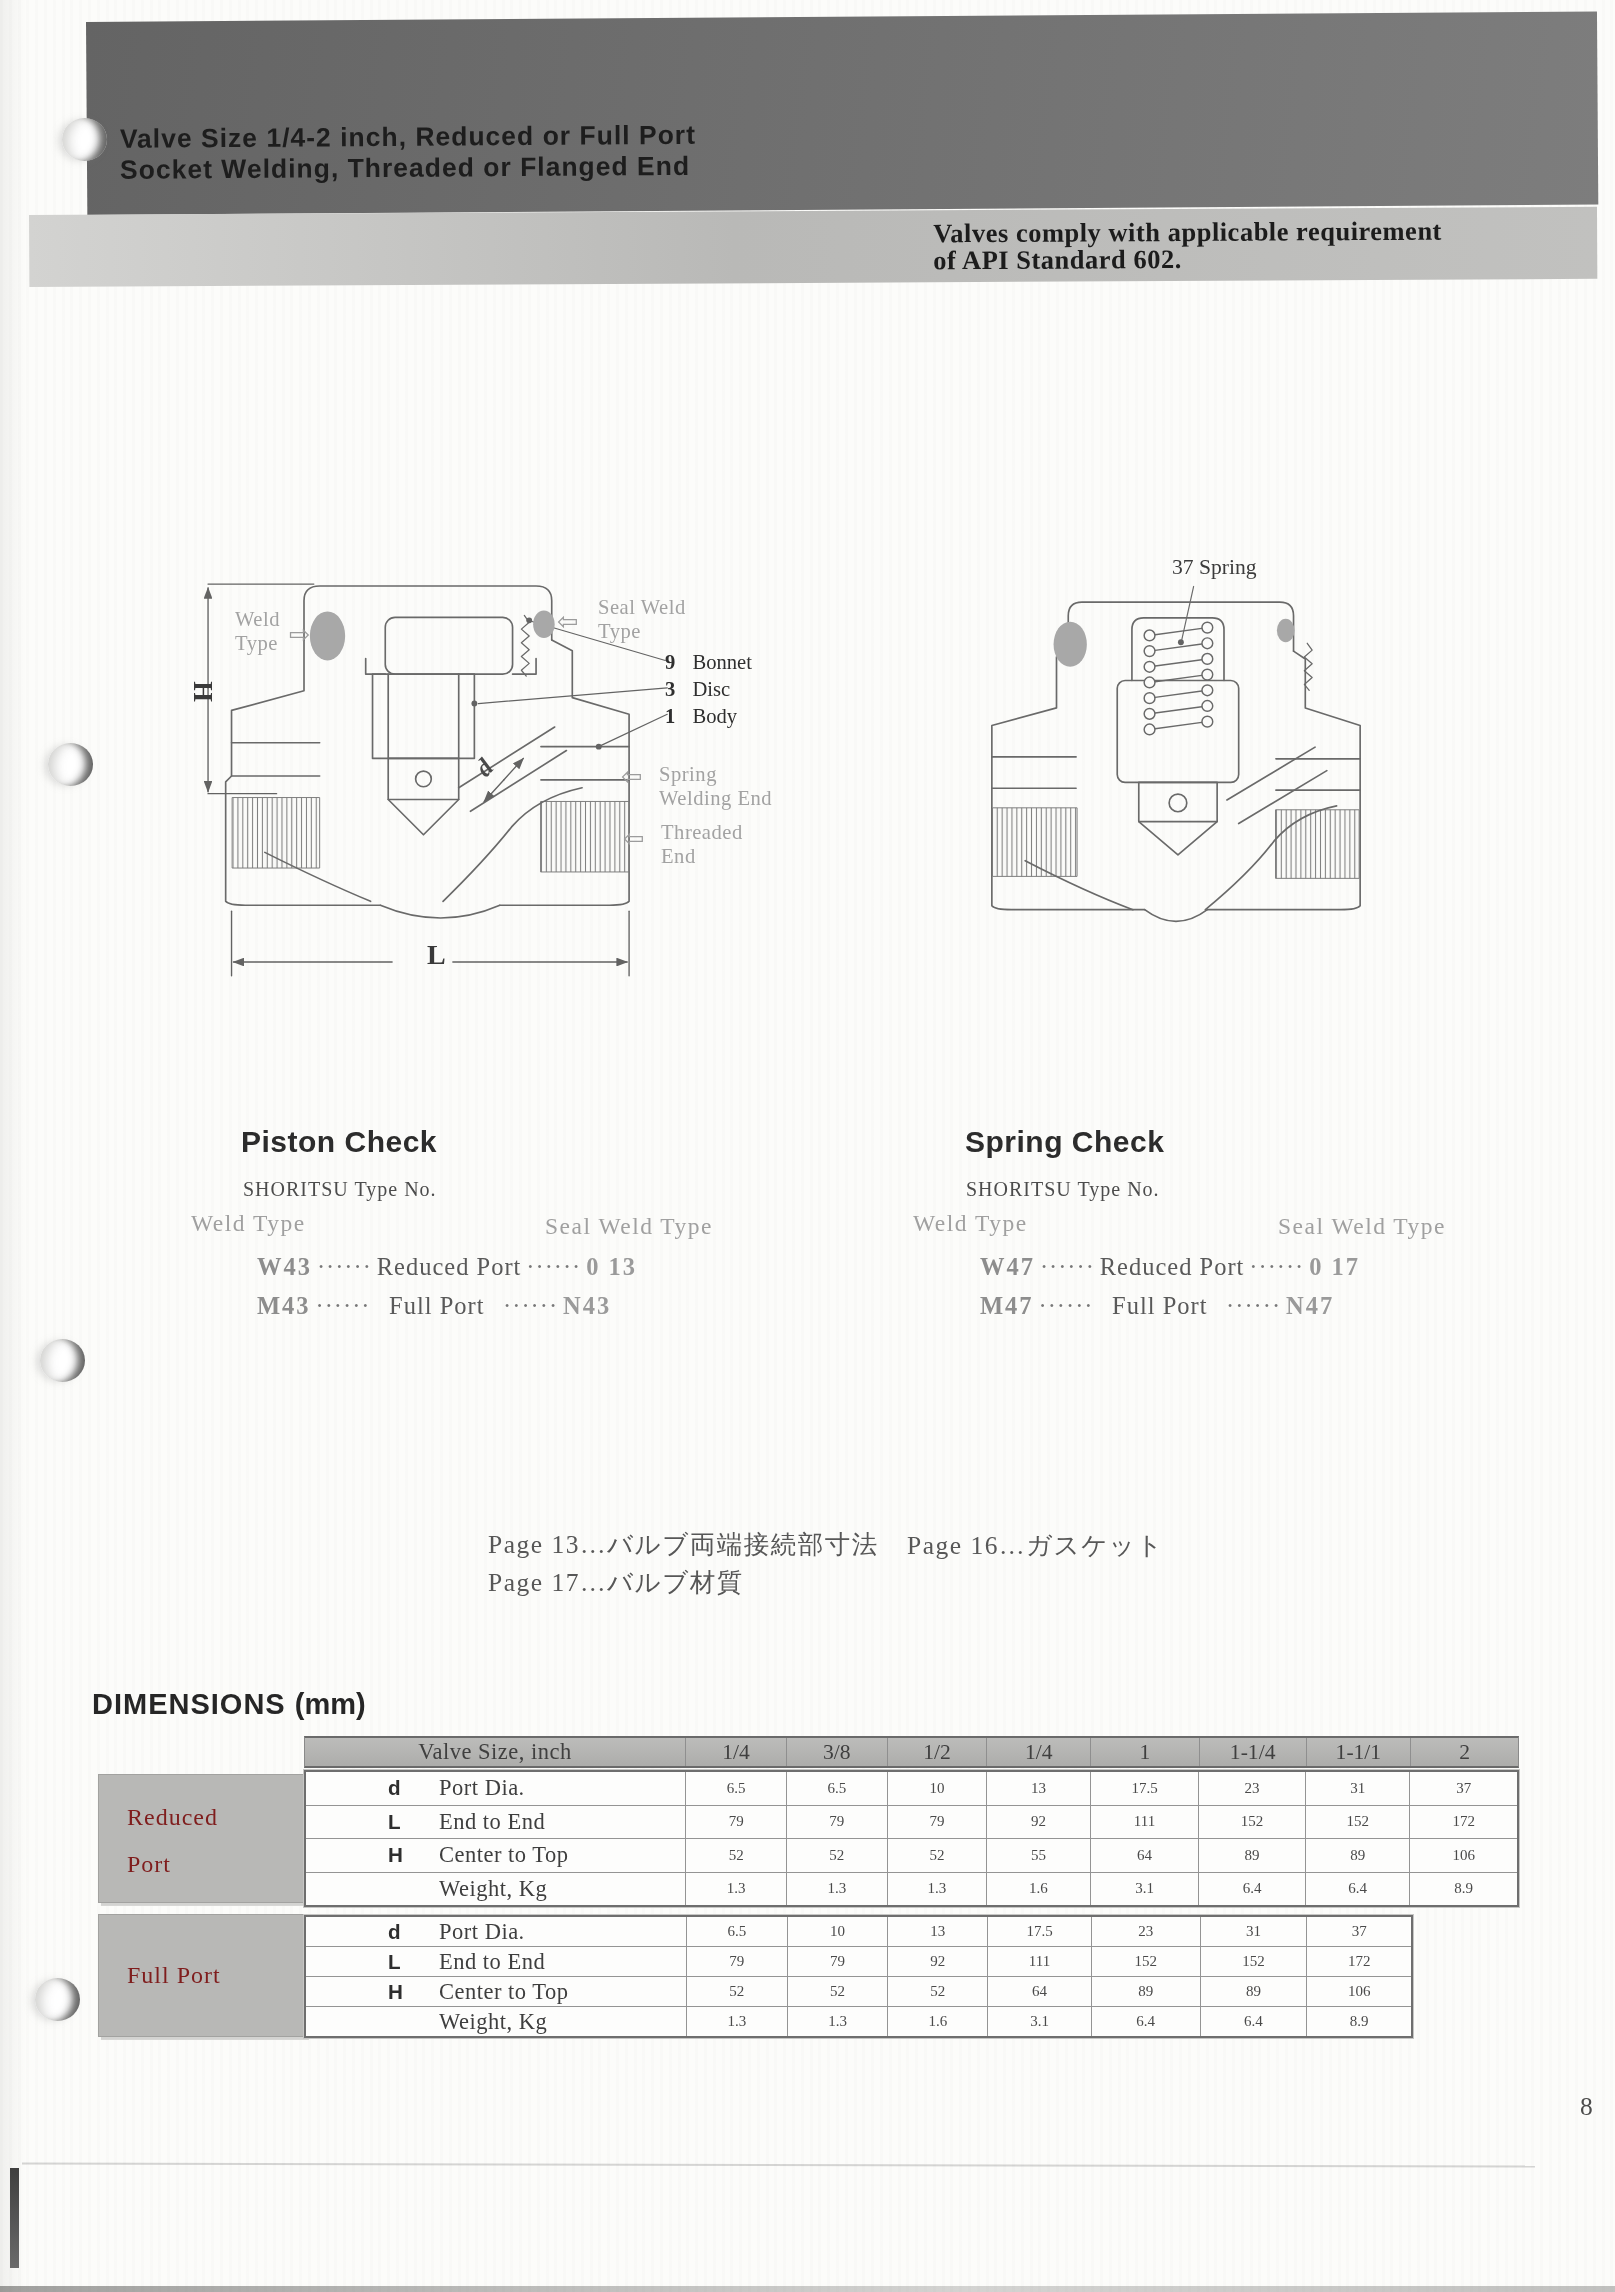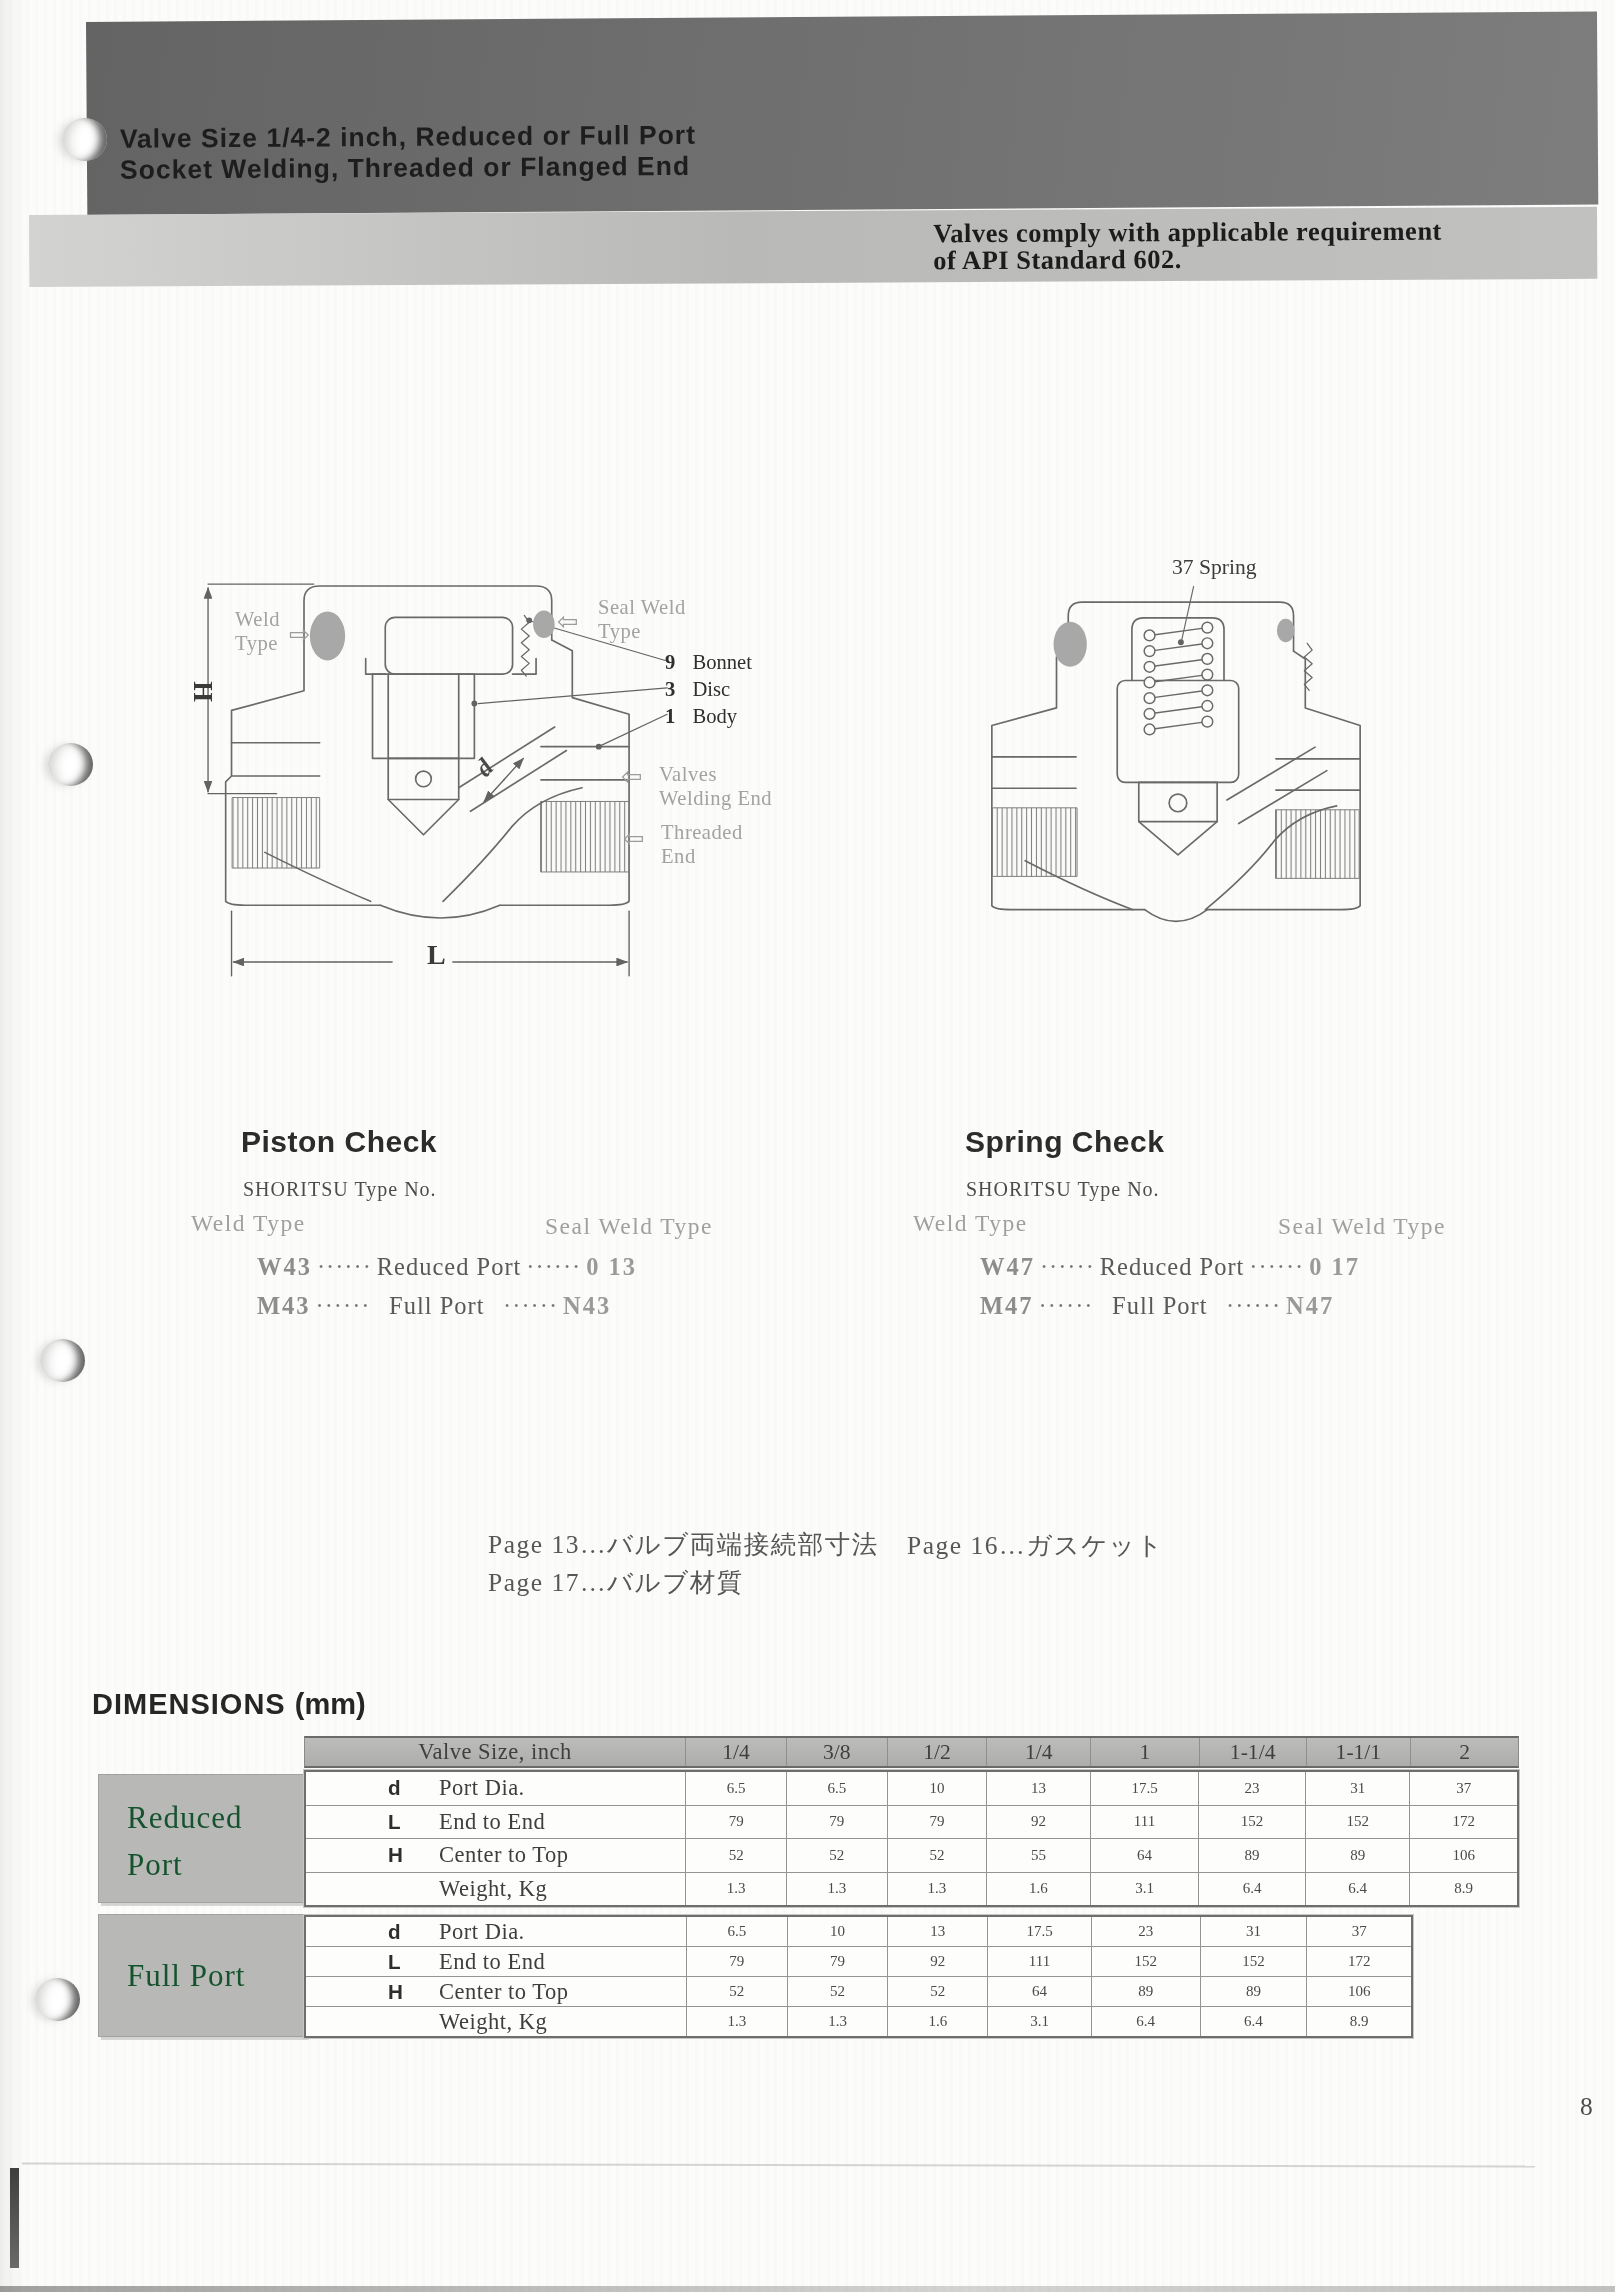--- a/index.html
+++ b/index.html
@@ -94,21 +94,21 @@
   .trow { flex:1; display:flex; align-items:stretch; }
   .trow + .trow { border-top:1px solid #949494; }
   .tlabel { display:flex; align-items:center; }
   .sym { width:51px; margin-left:82px; font-family:"Liberation Sans", sans-serif;
     font-weight:bold; font-size:20.6px; color:#2e2e2e; }
   .rname { font-size:22.5px; color:#3e3e3e; letter-spacing:0.5px; }
   .tcell { display:flex; align-items:center; justify-content:center;
     border-left:1px solid #949494; font-size:15px; color:#4a4a4a; }
   .catbox { position:absolute; background:#b8b8b6;
     box-shadow: inset 0 0 0 1px #a2a2a0, 2.9px 2.9px 0 0 #d3d3d1;
-    font-size:31px; color:#14532d; letter-spacing:1px; }
+    font-size:24px; color:#7f1d1d; letter-spacing:1px; }
   #cat-reduced { left:98px; top:1774px; width:208px; height:129px; padding:19.6px 0 0 29px; line-height:47px; }
   #cat-full { left:98px; top:1914px; width:208px; height:123px; display:flex; align-items:center; padding-left:29px; }
 
   
   .footline { position:absolute; left:21.6px; top:2164px; width:1513px; height:2px;
     background:rgba(110,110,110,0.28); transform:rotate(0.12deg); }
   .footbar { position:absolute; left:9.8px; top:2168px; width:8.8px; height:100px;
     background:linear-gradient(#3f3f3f,#6a6a6a); }
   .bottomedge { position:absolute; left:0; bottom:0; width:100%; height:6.9px;
     background:linear-gradient(90deg, rgba(70,70,68,0.5), rgba(90,90,88,0.25) 60%, rgba(120,120,118,0.45)); }
@@ -263,21 +263,21 @@
       <span>Disc</span>
     </div>
     <div class="part">
       <span class="pnum">1</span>
       <span>Body</span>
     </div>
   </div>
 
   <span class="harrow" style="left:621px; top:761px;">⇦</span>
   <div class="dlabel" style="left:659px; top:763px;">
-    <div>Valves</div>
+    <div>Spring</div>
     <div>Welding End</div>
   </div>
 
   <span class="harrow" style="left:623px; top:823px;">⇦</span>
   <div class="dlabel" style="left:661px; top:821px;">
     <div>Threaded</div>
     <div>End</div>
   </div>
 
   <span class="dimletter" id="lab-H">H</span>

